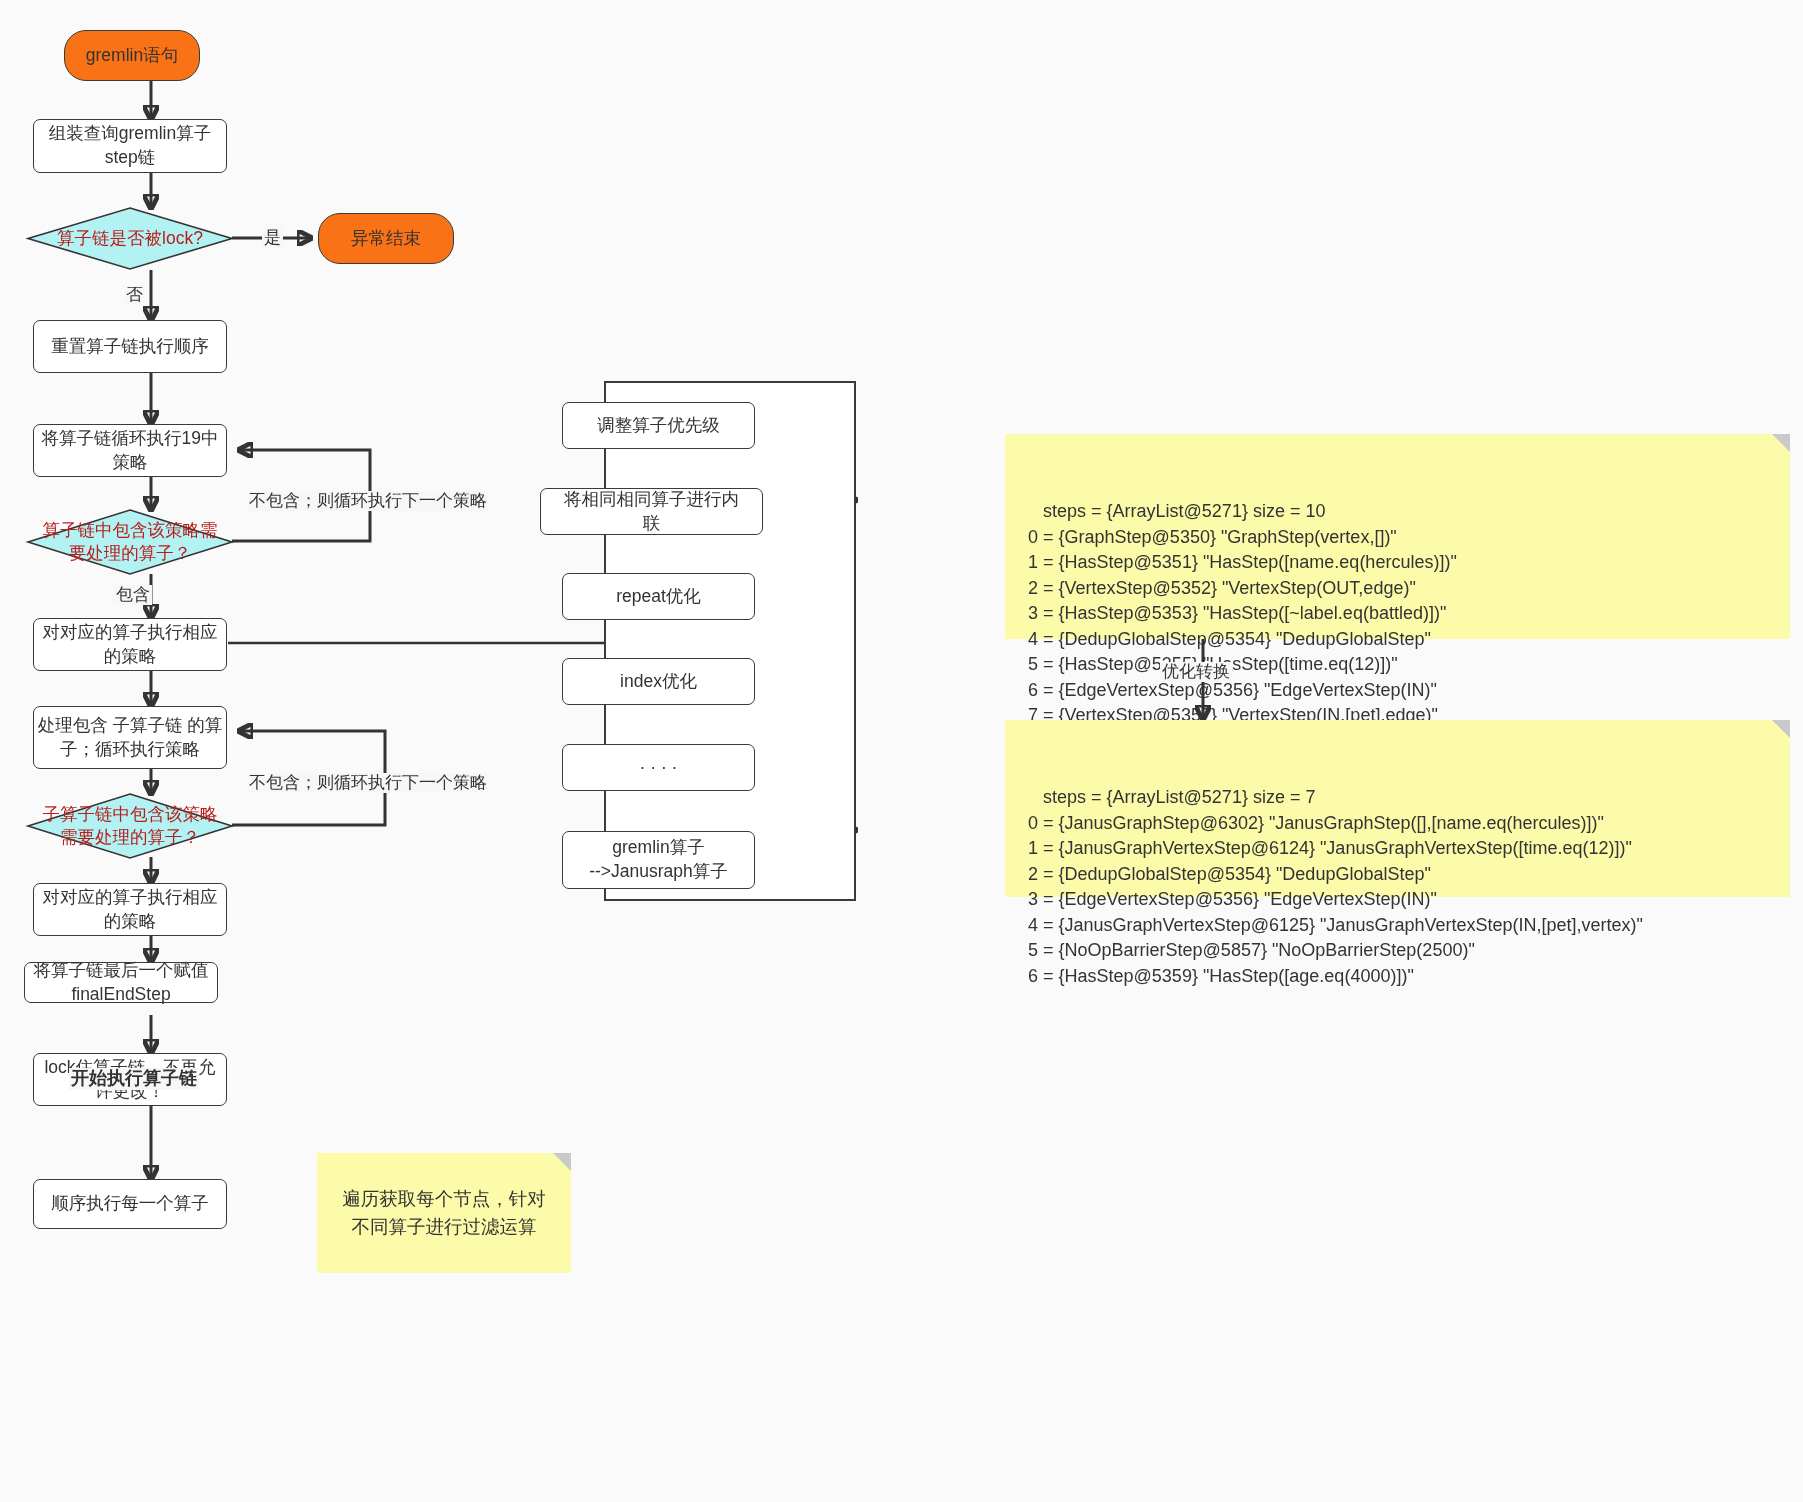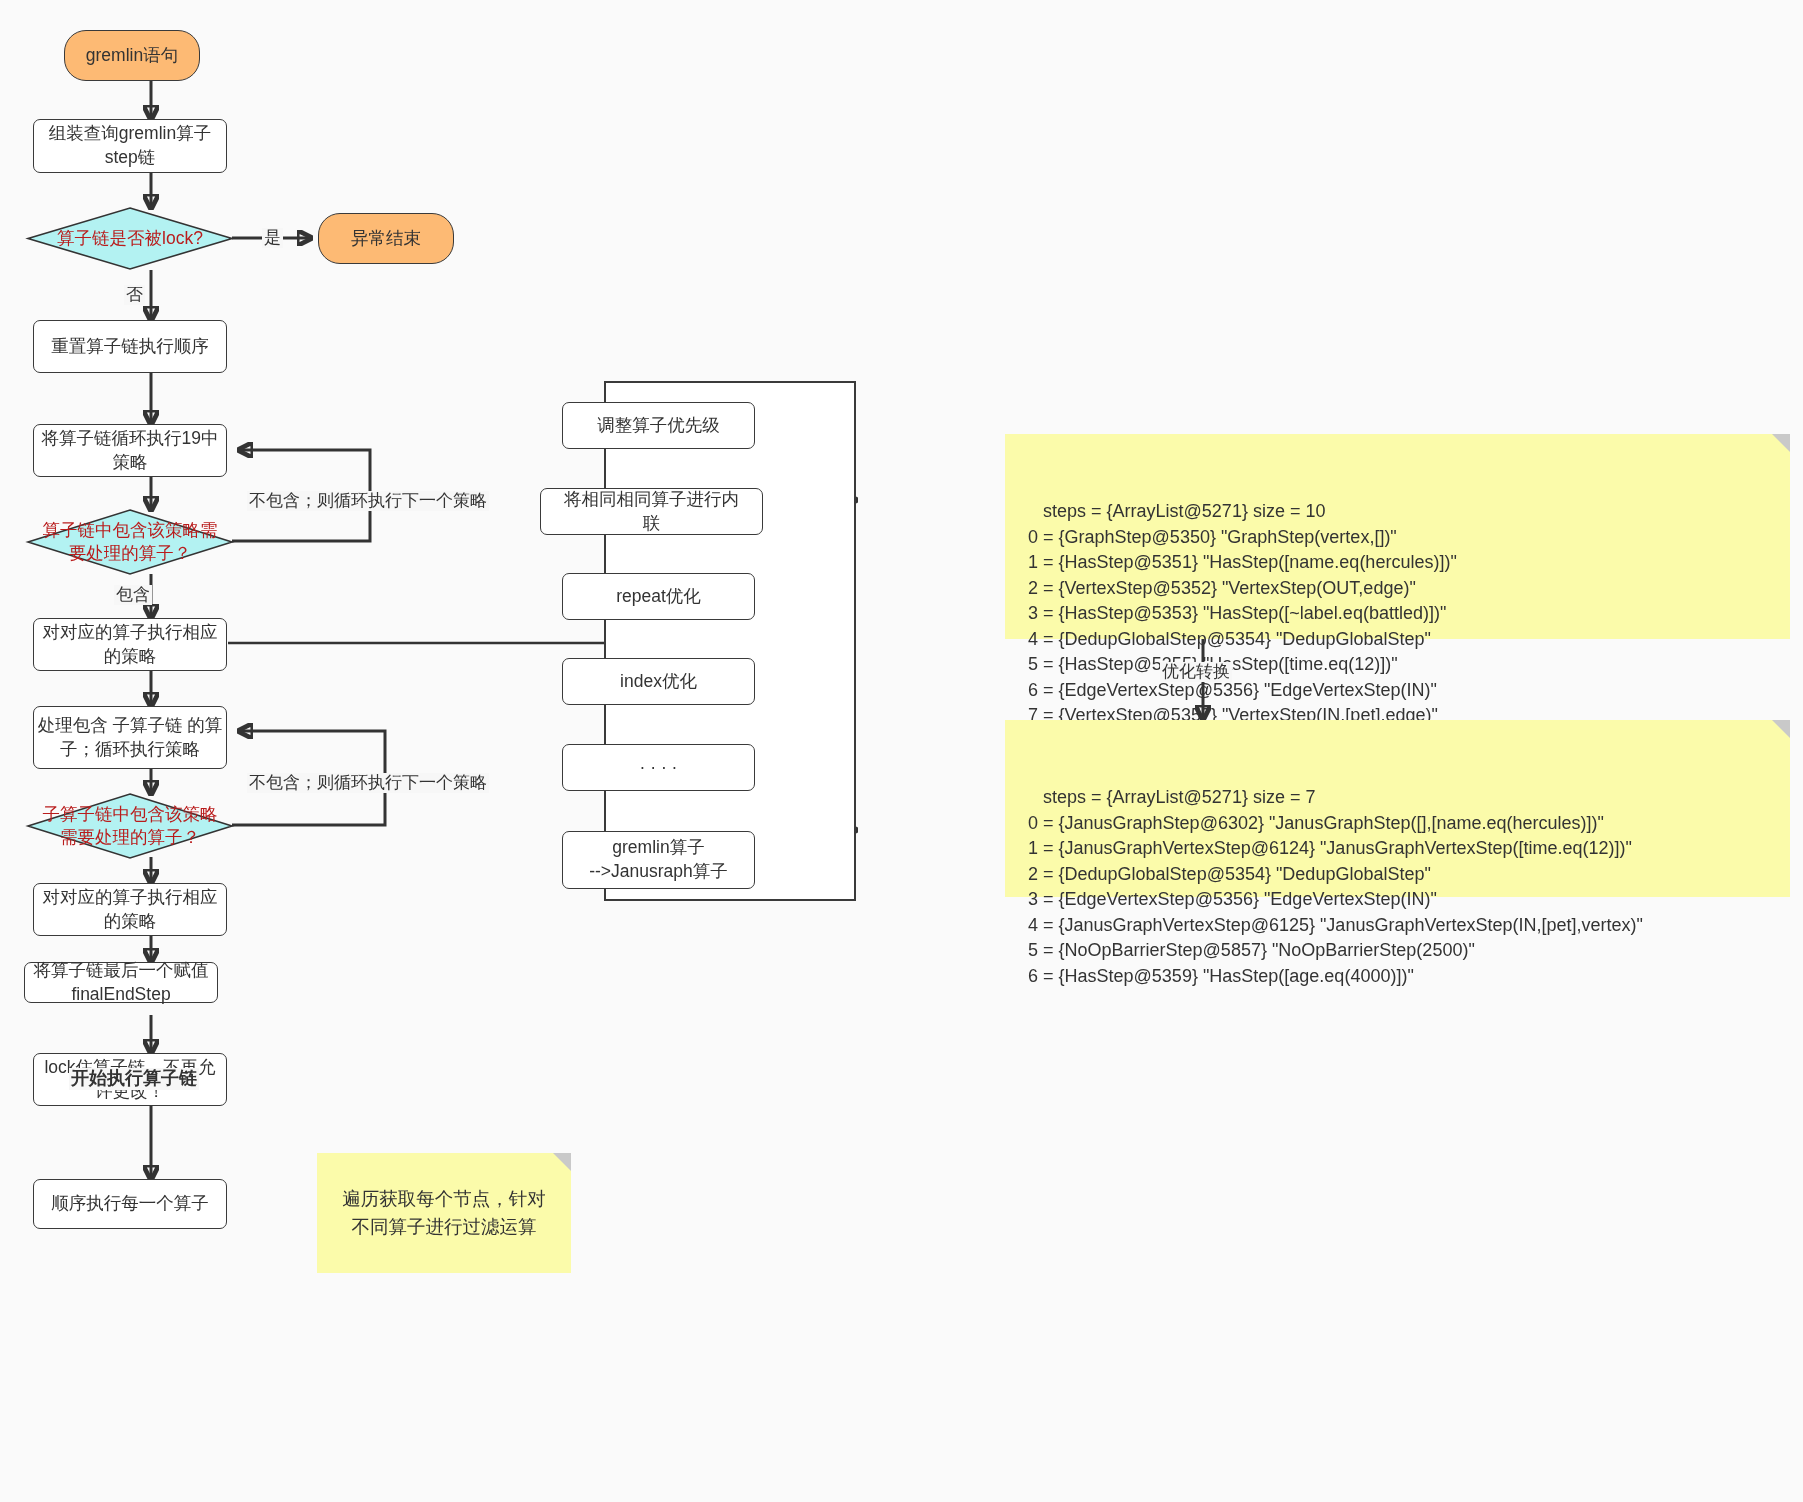--- a/index.html
+++ b/index.html
@@ -28,21 +28,21 @@
     line-height: 1.35;
     white-space: pre-line;
     z-index: 4;
   }
   .rect {
     background: #ffffff;
     border: 1.6px solid #3a3a3a;
     border-radius: 7px;
   }
   .stadium {
-    background: #fdba74;
+    background: #f97316;
     border: 1.6px solid #3a3a3a;
     border-radius: 22px;
   }
   .diamond-wrap {
     position: absolute;
     z-index: 4;
   }
   .diamond-wrap svg {
     position: absolute;
     left: 0; top: 0;

